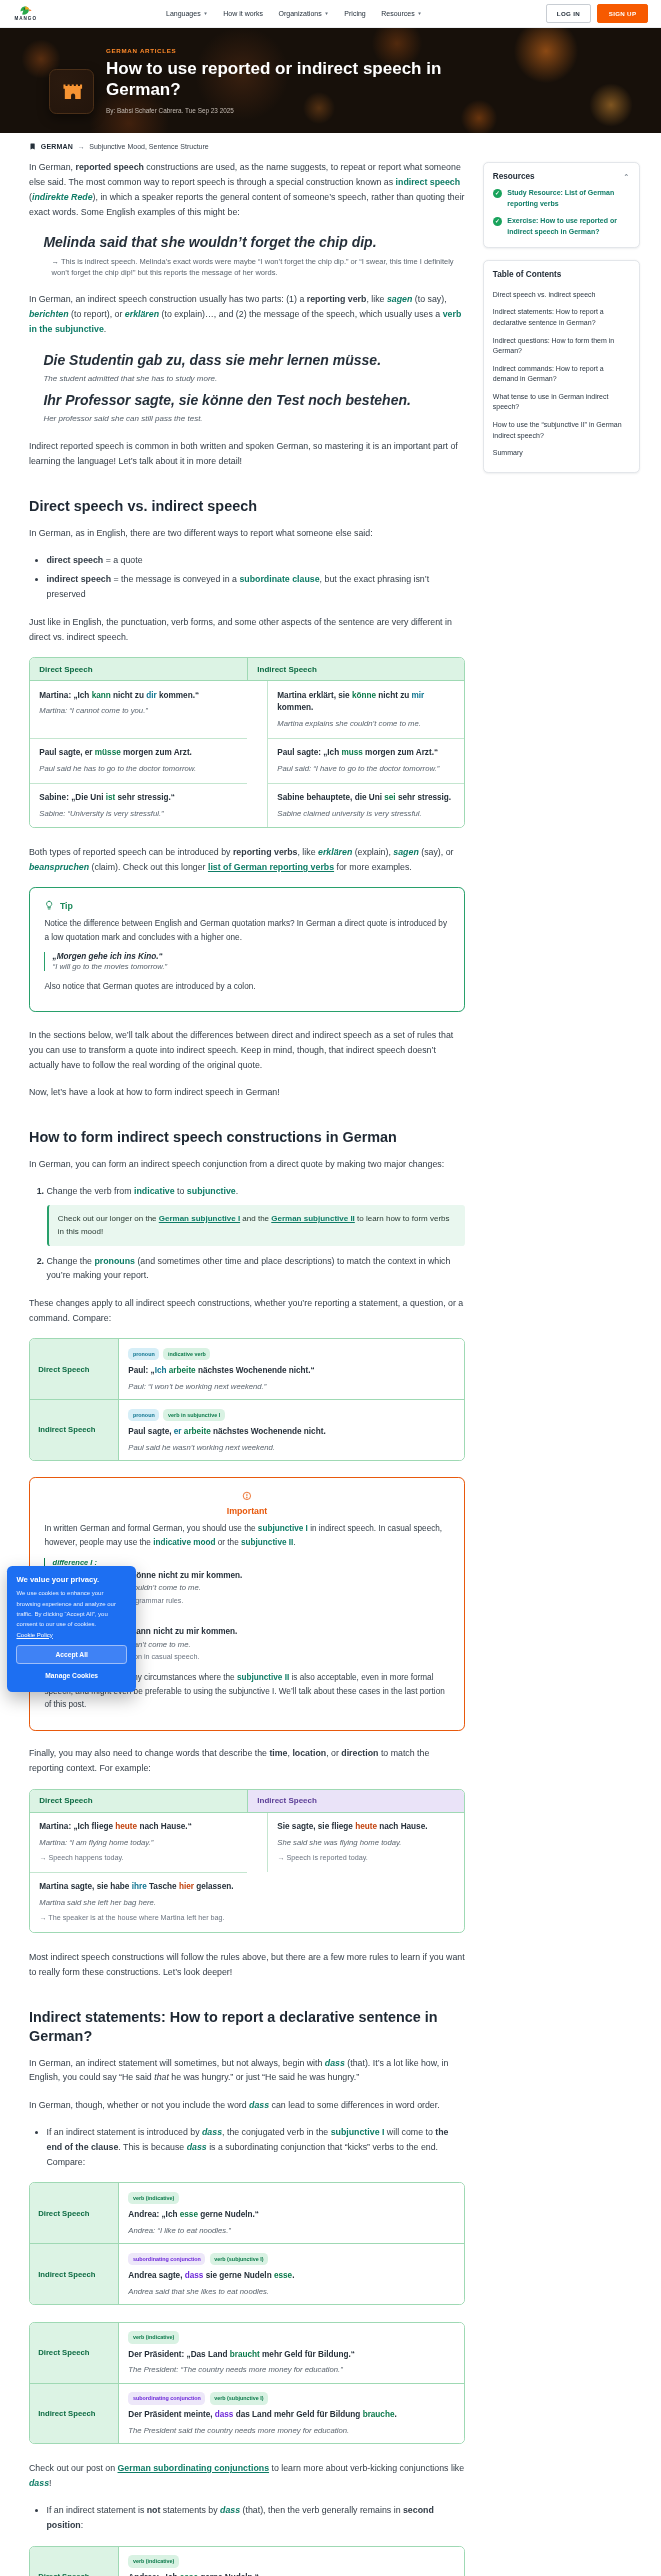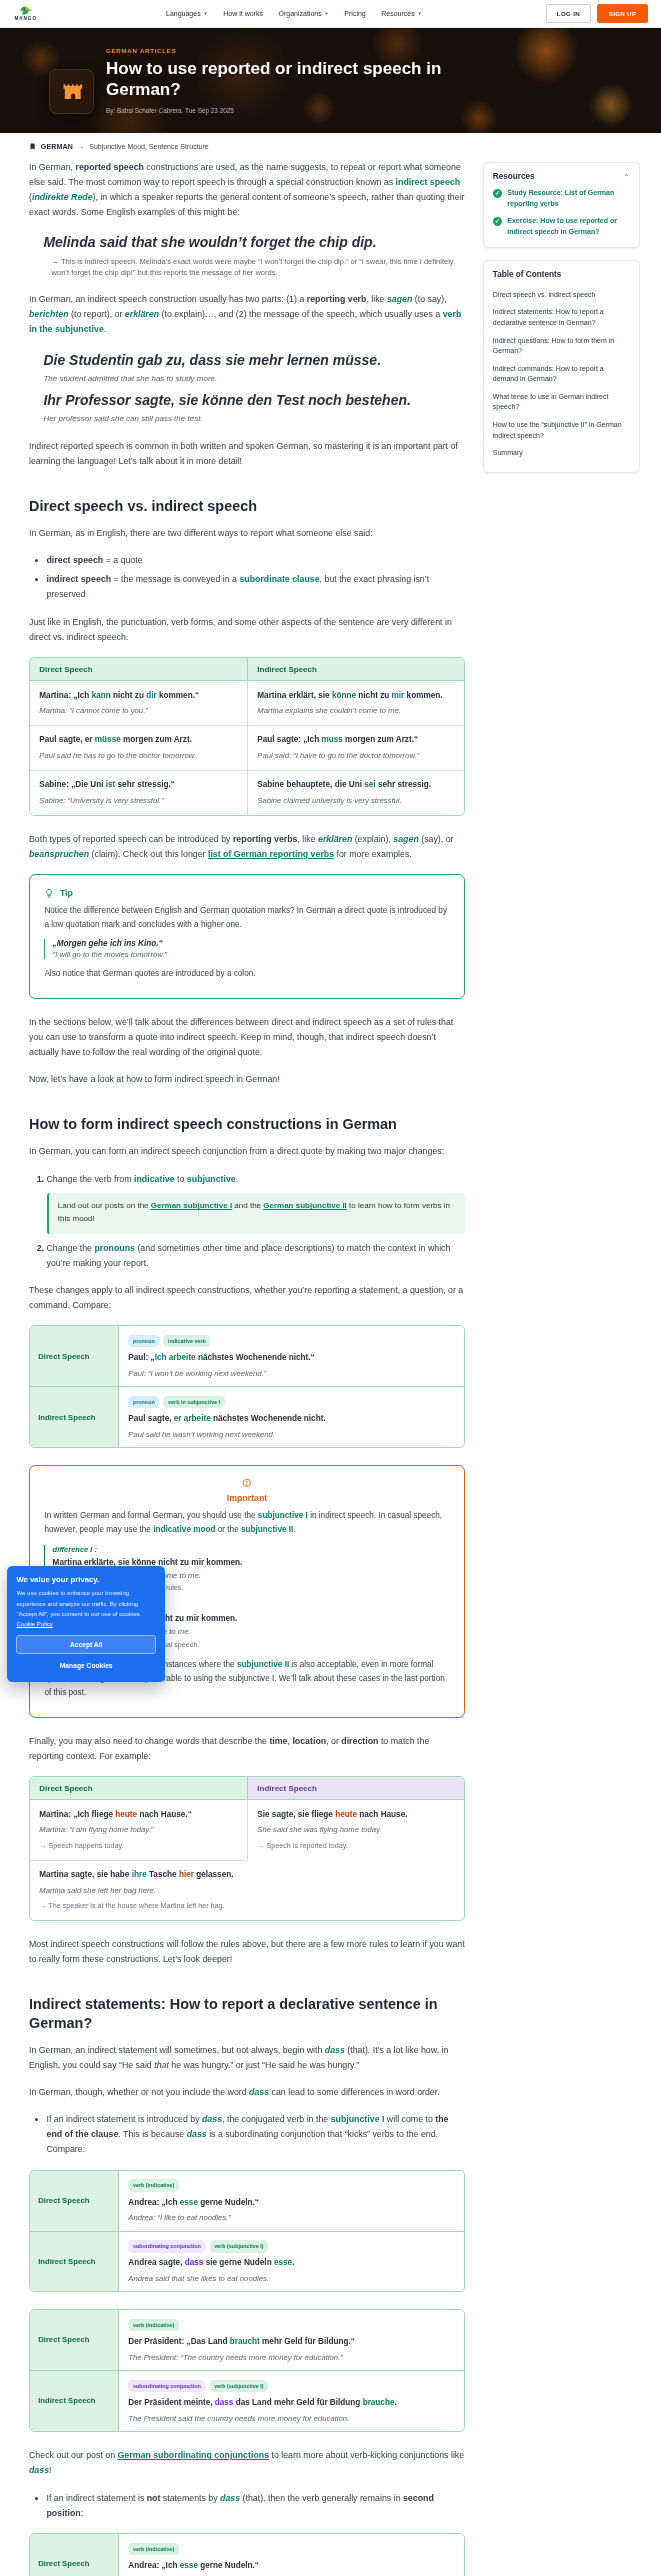--- a/index.html
+++ b/index.html
@@ -82,21 +82,21 @@
 
   
   .tbl { width:100%; border:0.5px solid #9FD9B4; border-radius:5.2px; overflow:hidden; margin:4.1px 0 16.5px; }
   .tbl-head { display:grid; grid-template-columns:1fr 1fr; }
   .tbl-head > div { background:#DCF3E4; color:#0D6B43; font-weight:800; font-size:8px; padding:6.7px 9.3px; border-bottom:0.5px solid #9FD9B4; }
   .tbl-head > div + div { border-left:0.5px solid #9FD9B4; }
   .tbl-head > div.lav { background:#EAE3F8; color:#5B3E96; }
   .tbl-row { display:grid; grid-template-columns:1fr 1fr; }
   .tbl-row + .tbl-row > .cell { border-top:0.5px solid #C4E6D0; }
   .cell { padding:8.2px 9.3px; background:#fff; }
-  .cell + .cell { border-left:0.5px solid #C4E6D0; }
+  .cell + .cell { border-left:0.5px solid #C4E6D0;margin-left:20px; }
   .de { font-size:8.2px; font-weight:700; color:#26303A; line-height:1.55; }
   .en { font-size:7.7px; color:#5A646E; margin-top:3.1px; line-height:1.5; font-style:italic; }
   .nt { font-size:7.2px; color:#6B7480; margin-top:4.6px; line-height:1.5; }
 
   
   .ltbl { width:100%; border:0.5px solid #9FD9B4; border-radius:5.2px; overflow:hidden; margin:4.1px 0 16.5px; }
   .lrow { display:grid; grid-template-columns:89px 1fr; }
   .lrow + .lrow { border-top:0.5px solid #9FD9B4; }
   .lcell { background:#DCF3E4; color:#0D6B43; font-weight:800; font-size:7.7px; padding:8.2px; border-right:0.5px solid #9FD9B4; display:flex; align-items:center; }
   .ccell { padding:6.7px 9.3px; background:#fff; }
@@ -129,21 +129,21 @@
   .card { background:#fff; border:0.5px solid #E3E6EA; border-radius:5.2px; box-shadow:0 0.5px 2.1px rgba(16,24,40,.07); padding:9.3px; }
   .card-head { display:flex; justify-content:space-between; align-items:center; font-weight:800; font-size:8.2px; color:#1E2833; margin-bottom:7.2px; }
   .chev { font-size:6.7px; color:#7A848E; cursor:pointer; }
   .res-item { display:flex; gap:5.2px; align-items:flex-start; margin-bottom:6.7px; cursor:pointer; }
   .res-item:last-child { margin-bottom:1px; }
   .res-check { width:9.3px; height:9.3px; border-radius:50%; background:#19A35C; color:#fff; font-size:5.7px; font-weight:700; display:flex; align-items:center; justify-content:center; flex:none; margin-top:0.5px; }
   .res-text { font-size:7px; line-height:1.5; color:#0E7C66; font-weight:600; }
   .toc-item { font-size:7px; line-height:1.5; color:#2A3642; padding:3.6px 0; cursor:pointer; }
 
   
-  .cookie { position:absolute; left:7.2px; top:1566px; width:158px; background:#1D6FF2; border-radius:5.2px; padding:9.3px;
+  .cookie { position:absolute; left:7.2px; top:1566px; width:129px; background:#1D6FF2; border-radius:5.2px; padding:9.3px;
     color:#fff; box-shadow:0 6.2px 17.5px rgba(0,0,0,.28); z-index:50; }
   .cookie h4 { font-size:7.7px; font-weight:800; margin-bottom:4.1px; }
   .cookie .cbody { font-size:6px; line-height:1.55; color:#EAF1FE; }
   .cookie .policy { text-decoration:underline; font-size:6px; color:#fff; display:inline-block; margin:2.1px 0 7.2px; cursor:pointer; }
   .cookie .accept { display:block; width:100%; background:#3F82F5; border:0.5px solid #9DBEF9; color:#fff; font-weight:800; font-size:6.7px; padding:5.2px; border-radius:3.1px; margin-bottom:4.1px; cursor:pointer; font-family:inherit; }
   .cookie .manage { display:block; width:100%; background:transparent; border:none; color:#fff; font-weight:700; font-size:6.7px; padding:3.6px; cursor:pointer; font-family:inherit; }
 </style>
 </head>
 <body>
 
@@ -294,21 +294,21 @@
     <p class="p">In the sections below, we’ll talk about the differences between direct and indirect speech as a set of rules that you can use to transform a quote into indirect speech. Keep in mind, though, that indirect speech doesn’t actually have to follow the real wording of the original quote.</p>
     <p class="p">Now, let’s have a look at how to form indirect speech in German!</p>
 
     <h2>How to form indirect speech constructions in German</h2>
     <p class="p">In German, you can form an indirect speech conjunction from a direct quote by making two major changes:</p>
 
     <ol class="steps">
       <li>
         <span class="step-text"><span>Change the verb from </span><span class="lk">indicative</span><span> to </span><span class="lk">subjunctive</span><span>.</span></span>
         <div class="callout">
-          <span><span>Land out our posts on the </span><span class="lk ul">German subjunctive I</span><span> and the </span><span class="lk ul">German subjunctive II</span><span> to learn how to form verbs in this mood!</span></span>
+          <span><span>Check out our longer on the </span><span class="lk ul">German subjunctive I</span><span> and the </span><span class="lk ul">German subjunctive II</span><span> to learn how to form verbs in this mood!</span></span>
         </div>
       </li>
       <li>
         <span class="step-text"><span>Change the </span><span class="lk">pronouns</span><span> (and sometimes other time and place descriptions) to match the context in which you’re making your report.</span></span>
       </li>
     </ol>
 
     <p class="p">These changes apply to all indirect speech constructions, whether you’re reporting a statement, a question, or a command. Compare:</p>
 
     <div class="ltbl">

